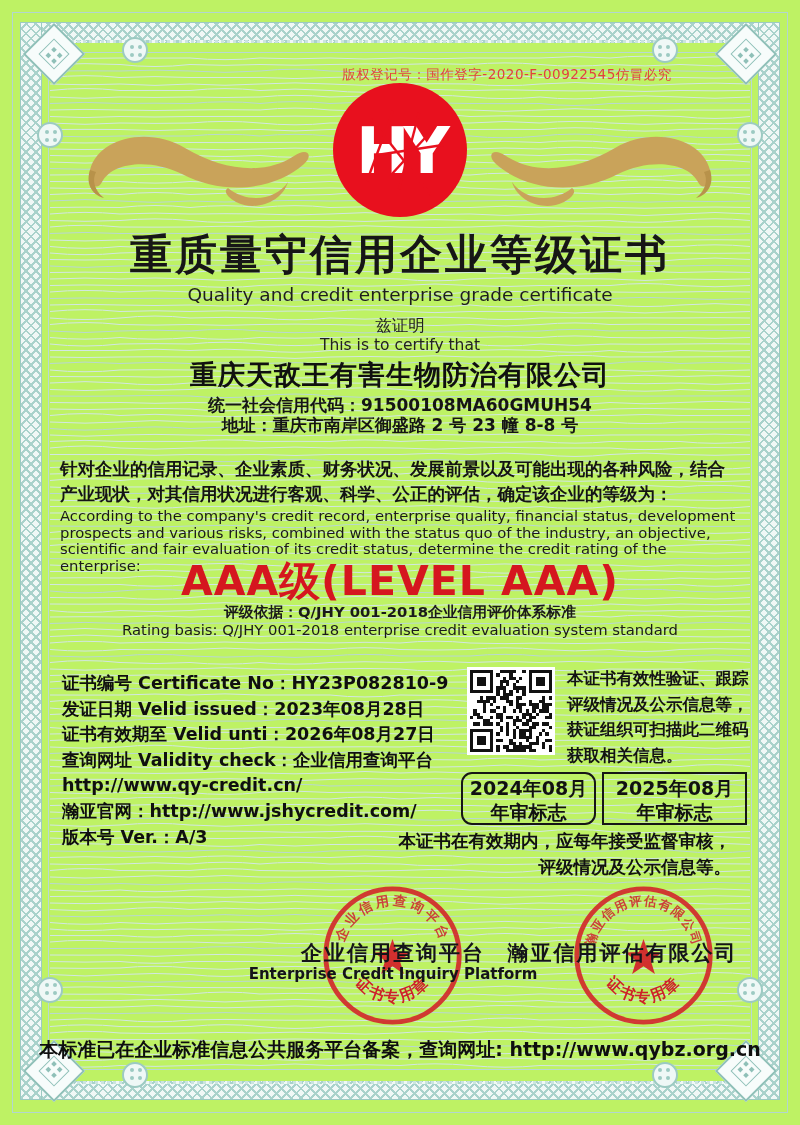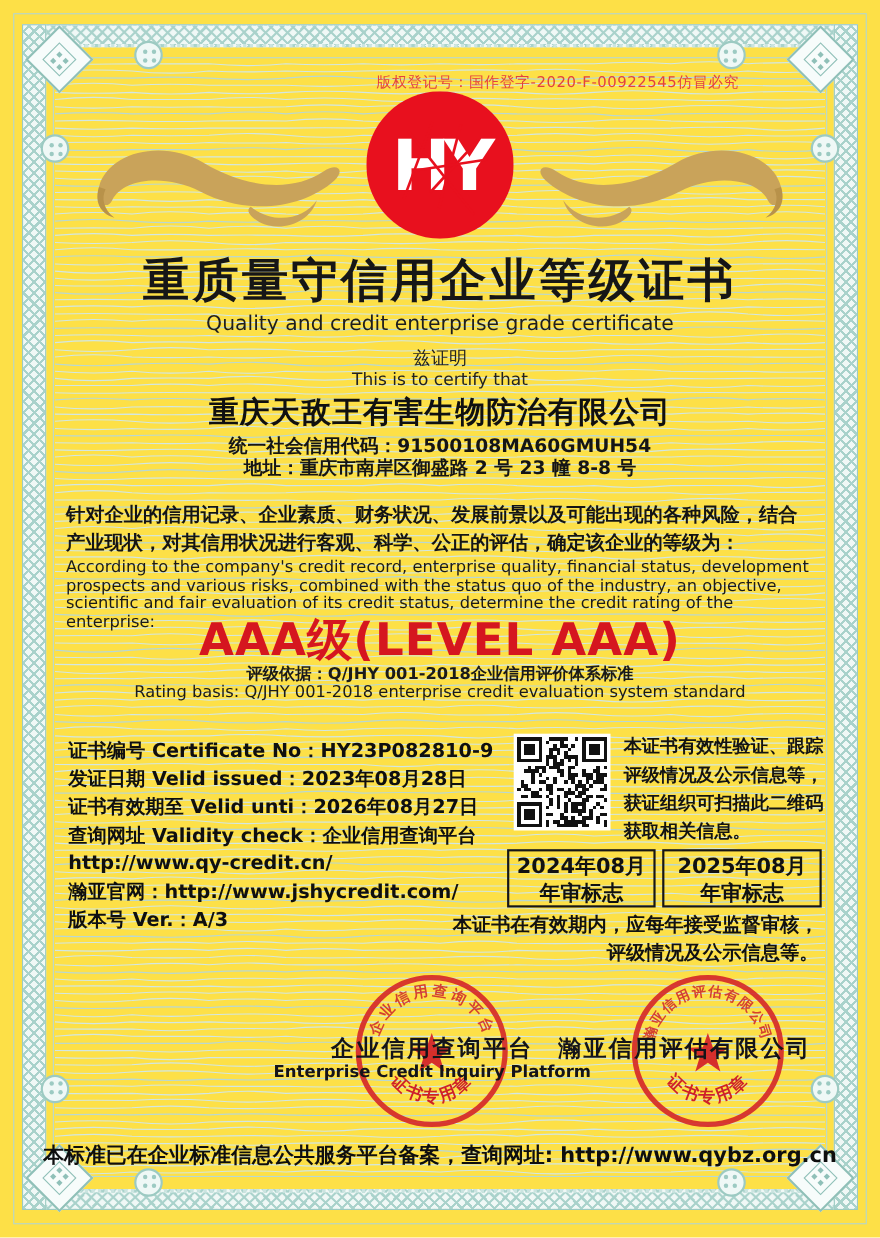--- a/index.html
+++ b/index.html
@@ -1,20 +1,20 @@
 <!DOCTYPE html>
 <html><head>
 <meta charset="utf-8">
 <style>
   * { margin:0; padding:0; box-sizing:border-box; }
   html,body { background:#ffffff; }
   body { font-family:"DejaVu Sans","Liberation Sans",sans-serif; }
   .certificate {
     position:relative; width:800px; height:1125px; margin:0 auto;
-    background:#fde047; overflow:hidden; color:#1c1c1c;
+    background:#bef264; overflow:hidden; color:#1c1c1c;
   }
   
   #waves { position:absolute; left:0; top:0; z-index:0; }
   
   .frame-outer { position:absolute; inset:12px; border:1px solid #b2d6d0; z-index:1; pointer-events:none; }
   .frame-inner { position:absolute; left:48px; right:48px; top:52px; bottom:55px; border:1px solid #b7d9d3; z-index:1; pointer-events:none; }
   .lace {
     position:absolute; z-index:1; pointer-events:none;
     background-color:#f0f8f6;
     background-image:
@@ -68,23 +68,23 @@
   .para-en { left:60px; width:682px; top:508px; font-size:14.8px; line-height:16.5px; color:#1a1a1a; }
   .grade { left:0; width:800px; top:554px; text-align:center; font-size:41px; font-weight:800; color:#d5161f; letter-spacing:1px; }
   .basis-zh { left:0; width:800px; top:603px; text-align:center; font-size:14.8px; font-weight:600; color:#1a1a1a; }
   .basis-en { left:0; width:800px; top:621px; text-align:center; font-size:14.8px; color:#1a1a1a; }
   .details { left:62px; top:671px; font-size:17.5px; line-height:25.6px; color:#0f0f0f; font-weight:600; }
   .qr-box { left:467px; top:667px; width:88px; height:88px; background:#ffffff; padding:3px; }
   .qr-box svg { width:100%; height:100%; display:block; }
   .qr-note { left:567px; top:666px; width:182px; font-size:16.5px; line-height:25.5px; color:#131313; font-weight:600; }
   .badge { top:772px; height:53px; border:2px solid #161616; text-align:center;
     font-size:19px; color:#111; line-height:24px; padding-top:2px; font-weight:600; }
-  .badge-1 { left:461px; width:135px; }
+  .badge-1 { left:461px; width:135px;border-radius:11px; }
   .badge-2 { left:602px; width:145px; }
-  .supervision { left:392px; width:352px; top:829px; text-align:right; font-size:17.5px; line-height:25.5px; font-weight:600; color:#111; }
+  .supervision { left:379px; width:352px; top:829px; text-align:right; font-size:17.5px; line-height:25.5px; font-weight:600; color:#111; }
   .seal { top:883px; width:145px; height:145px; }
   .seal-left { left:320px; }
   .seal-right { left:571px; }
   .org-zh { top:939px; text-align:center; font-size:21px; font-weight:700; letter-spacing:2px; color:#141419; z-index:4; }
   .org-en { top:965px; text-align:center; font-size:15px; font-weight:600; color:#141419; z-index:4; }
   .org-zh-left, .org-en-left { left:248px; width:290px; }
   .org-zh-right, .org-en-right { left:474px; width:297px; }
   .footer { left:0; width:800px; top:1037px; text-align:center; font-size:19px; font-weight:700; color:#0e0e0e; }
   .seal-arc-text { font-size:14px; font-weight:700; letter-spacing:3px; fill:rgba(205,35,43,.85); }
   .seal-arc-text-sm { font-size:13px; font-weight:700; letter-spacing:1.5px; fill:rgba(205,35,43,.85); }

